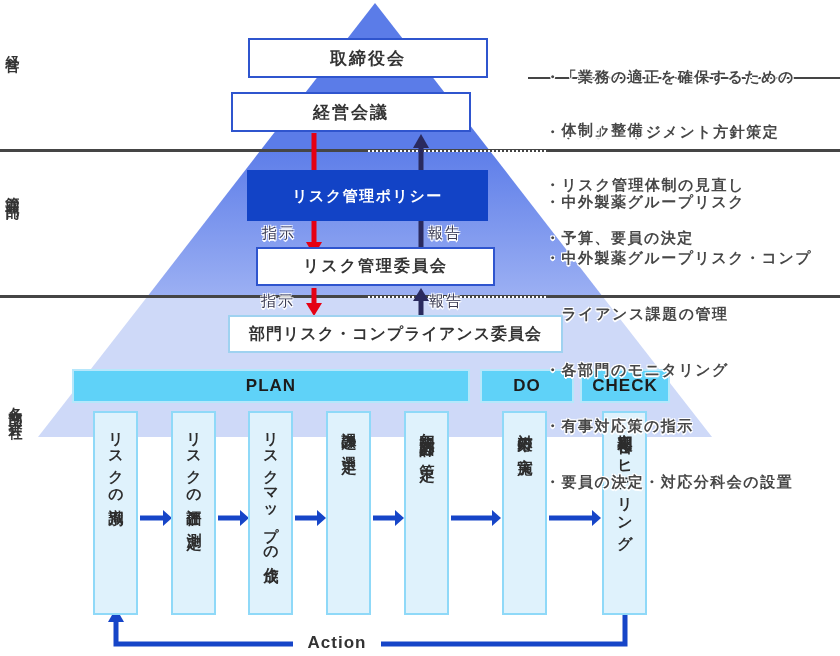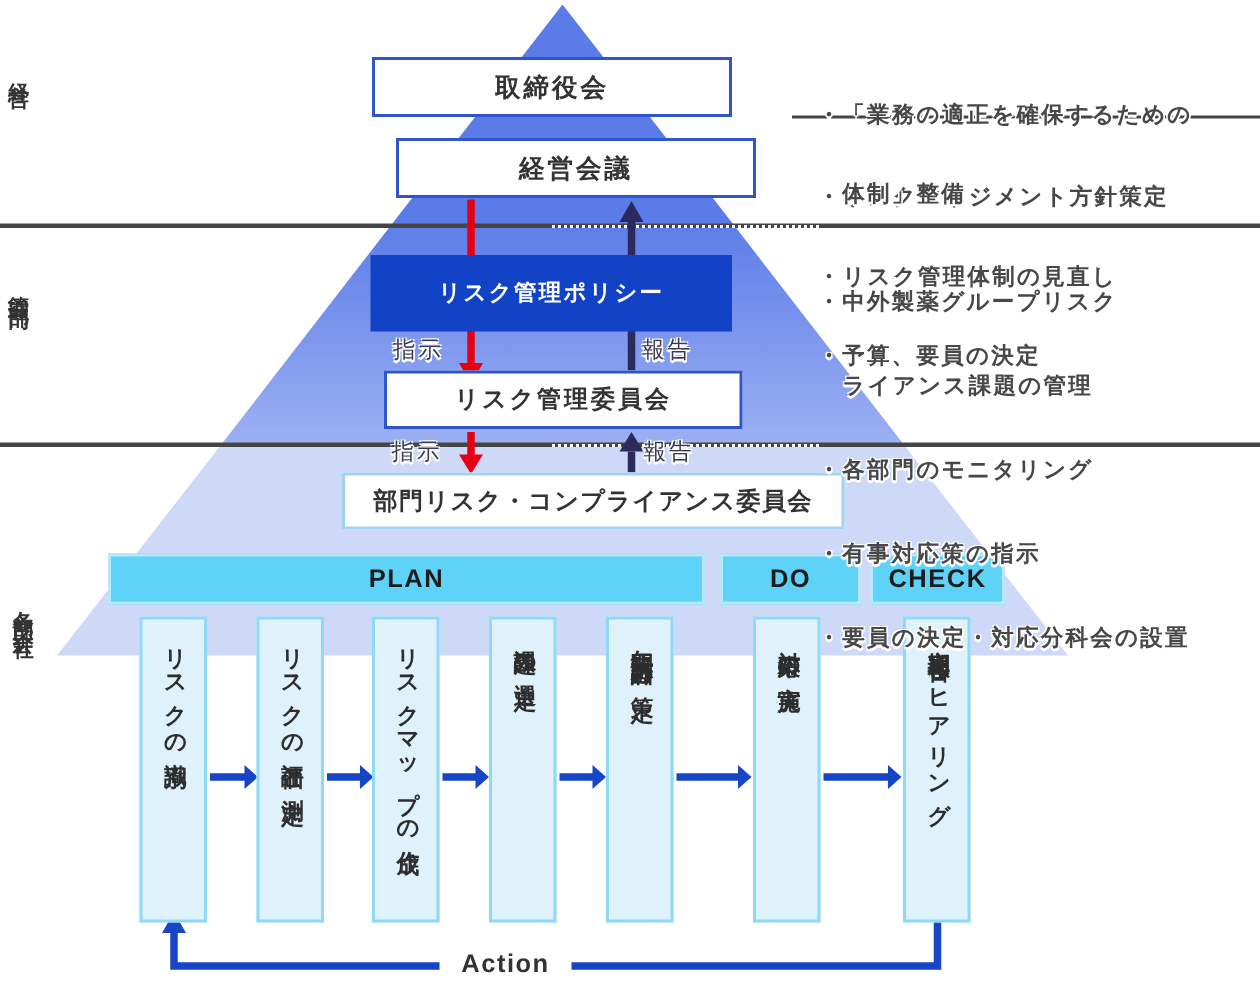--- a/index.html
+++ b/index.html
@@ -134,21 +134,21 @@
       <polyline points="625,613 625,644 116,644 116,620" fill="none" stroke="var(--blue-arrow)" stroke-width="5"></polyline>
       <polygon points="108,622 124,622 116,608" fill="var(--blue-arrow)"></polygon>
     </g>
   </svg>
 
   <div class="axis" style="left:4px;top:44px">経営</div>
   <div class="axis" style="left:4px;top:186px">管理部門</div>
   <div class="axis" style="left:7px;top:396px">各部門・子会社</div>
 
   <div class="pybox" style="left:248px;top:38px;width:240px;height:40px">取締役会</div>
-  <div class="pybox" style="left:264px;top:92px;width:240px;height:40px">経営会議</div>
+  <div class="pybox" style="left:231px;top:92px;width:240px;height:40px">経営会議</div>
   <div class="pybox dark" style="left:247px;top:170px;width:241px;height:51px">
     <span>リスク管理ポリシー</span>
   </div>
   <div class="pybox" style="left:256px;top:247px;width:239px;height:39px;font-size:16px">リスク管理委員会</div>
   <div class="pybox division" style="left:203px;top:315px;width:335px;height:38px">部門リスク・コンプライアンス委員会</div>
 
   <div class="flowlabel" style="left:262px;top:224px">指示</div>
   <div class="flowlabel" style="left:428px;top:224px">報告</div>
   <div class="flowlabel" style="left:261px;top:292px">指示</div>
   <div class="flowlabel" style="left:429px;top:292px">報告</div>
@@ -185,19 +185,20 @@
     <div>・リスクマネジメント方針策定</div>
     <div>・リスク管理体制の見直し</div>
     <div>・予算、要員の決定</div>
   </div>
   <div class="ann g12" style="top:33px">
     <div>・「業務の適正を確保するための</div>
     <div>　体制」整備</div>
   </div>
   <div class="ann g3" style="top:157px">
     <div>・中外製薬グループリスク</div>
+    <div>・中外製薬グループリスク・コンプ</div>
     <div>　ライアンス課題の管理</div>
     <div>・各部門のモニタリング</div>
     <div>・有事対応策の指示</div>
     <div>・要員の決定・対応分科会の設置</div>
   </div>
 
 </div>
 
 </body></html>

